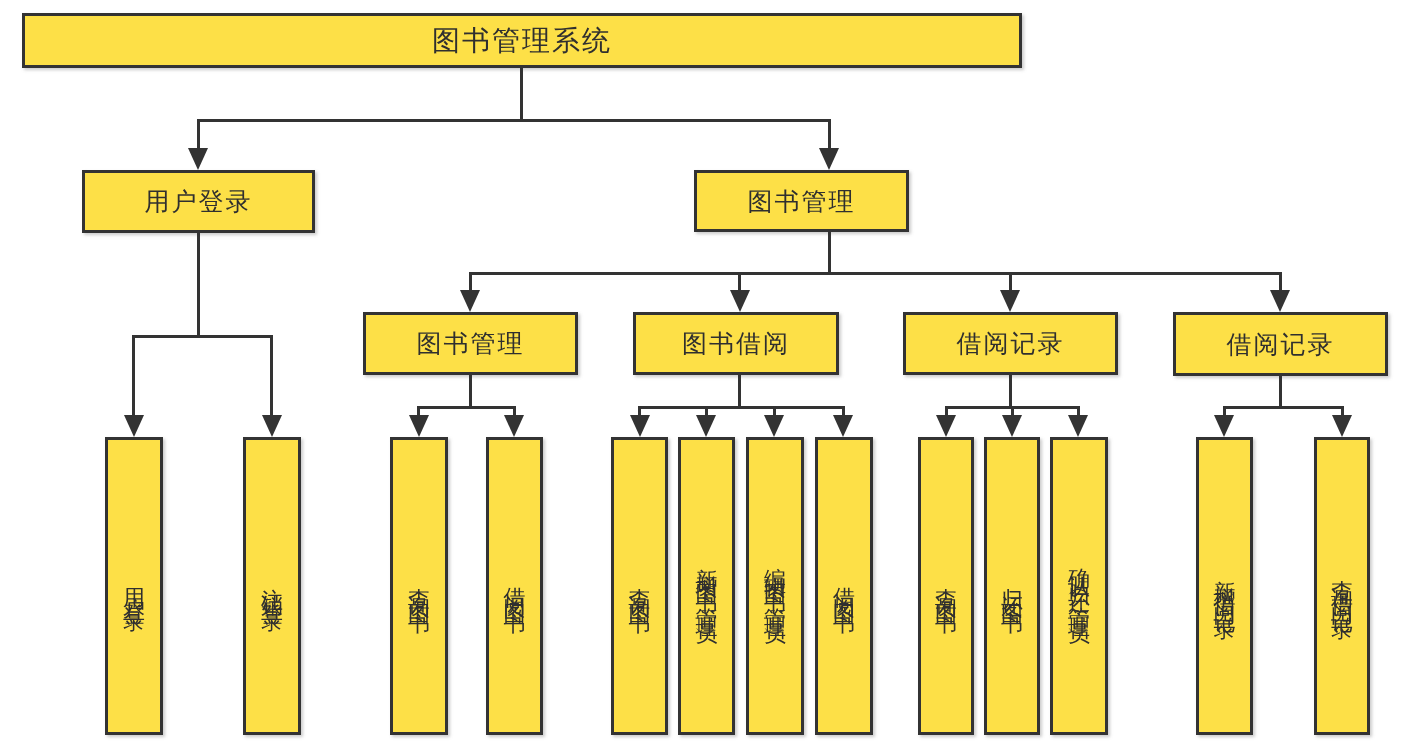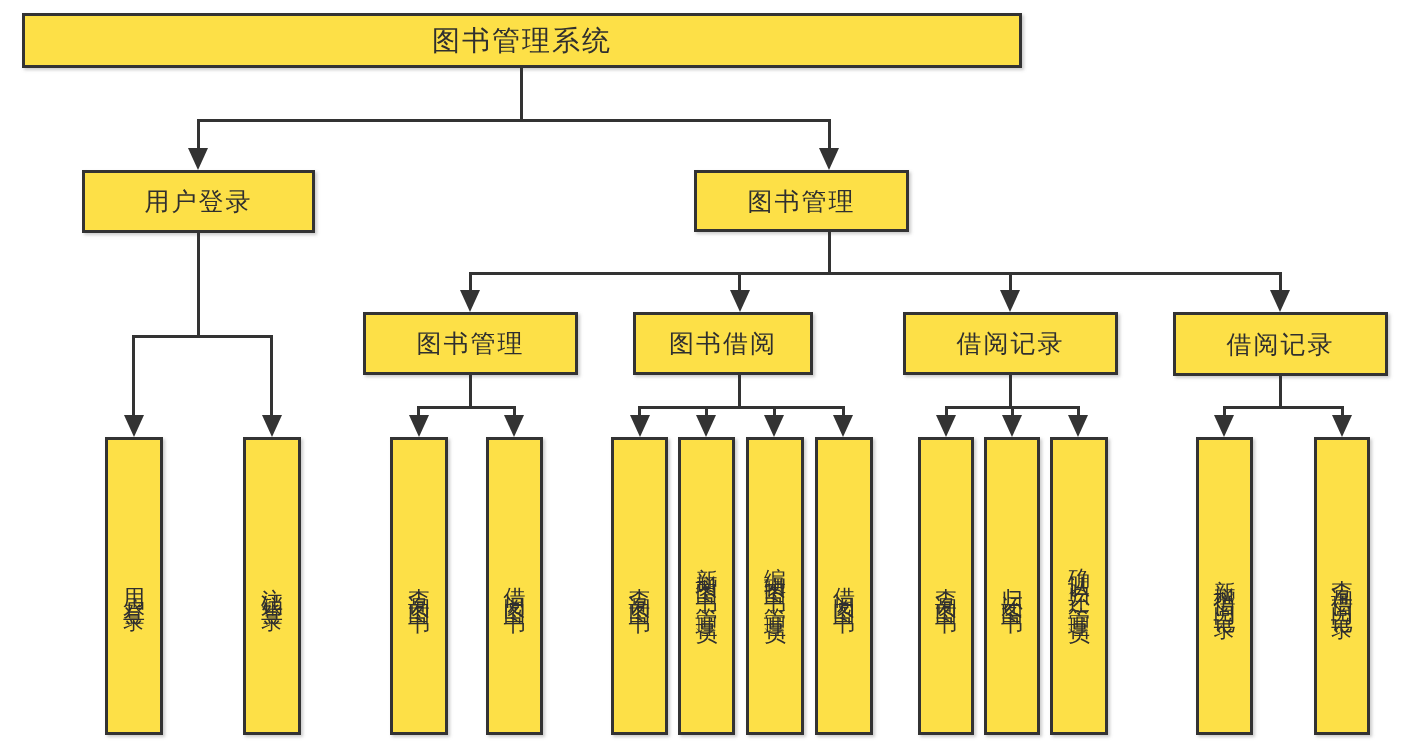--- a/index.html
+++ b/index.html
@@ -79,21 +79,21 @@
   <div class="vline" style="left:469px;top:272px;height:20px"></div>
   <div class="vline" style="left:738px;top:272px;height:20px"></div>
   <div class="vline" style="left:1009px;top:272px;height:20px"></div>
   <div class="vline" style="left:1279px;top:272px;height:20px"></div>
   <div class="arrow" style="left:460px;top:290px"></div>
   <div class="arrow" style="left:730px;top:290px"></div>
   <div class="arrow" style="left:1000px;top:290px"></div>
   <div class="arrow" style="left:1270px;top:290px"></div>
 
   <div class="box h2" style="left:363px;top:312px;width:215px;height:63px">图书管理</div>
-  <div class="box h2" style="left:633px;top:312px;width:180px;height:63px">图书借阅</div>
+  <div class="box h2" style="left:633px;top:312px;width:206px;height:63px">图书借阅</div>
   <div class="box h2" style="left:903px;top:312px;width:215px;height:63px">借阅记录</div>
   <div class="box h2" style="left:1173px;top:312px;width:215px;height:64px">借阅记录</div>
 
   <div class="vline" style="left:469px;top:375px;height:34px"></div>
   <div class="hline" style="left:417px;top:406px;width:99px"></div>
   <div class="vline" style="left:417px;top:406px;height:14px"></div>
   <div class="vline" style="left:513px;top:406px;height:14px"></div>
   <div class="arrow" style="left:409px;top:415px"></div>
   <div class="arrow" style="left:504px;top:415px"></div>
 

